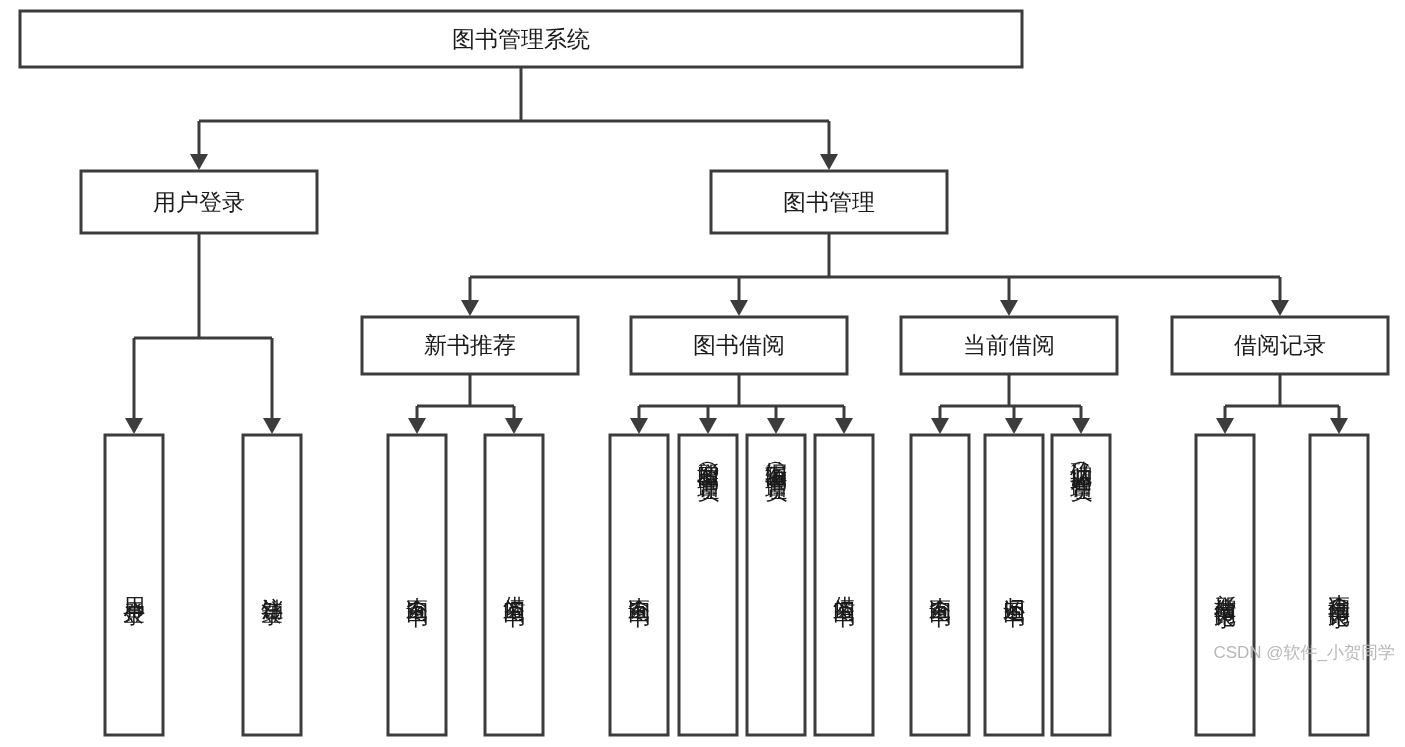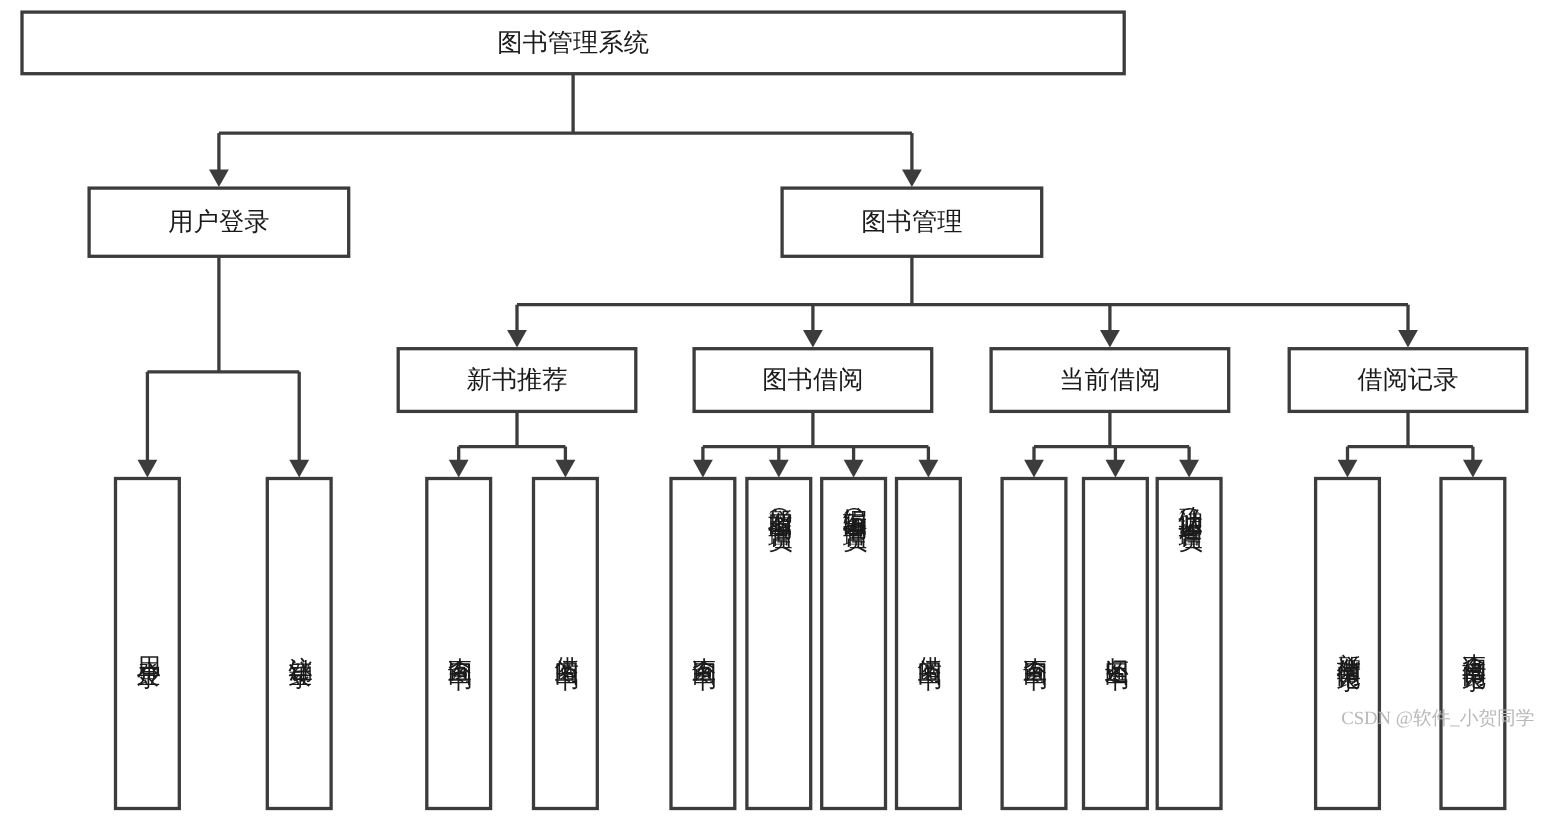--- a/index.html
+++ b/index.html
@@ -63,21 +63,21 @@
     font-size: 22px;
     line-height: 1.12;
     letter-spacing: 3px;
     color: #1a1a1a;
     white-space: nowrap;
   }
   .watermark {
     position: absolute;
     right: 10px;
     bottom: 6px;
-    font-family: Liberation Serif, serif;
+    font-family: Liberation Sans, sans-serif;
     font-size: 17px;
     color: #b8b8b8;
     white-space: nowrap;
   }
 </style>
 </head>
 <body>
 
 <div id="diagram-root">
   <svg id="flowchart" viewBox="0 0 1405 747">

